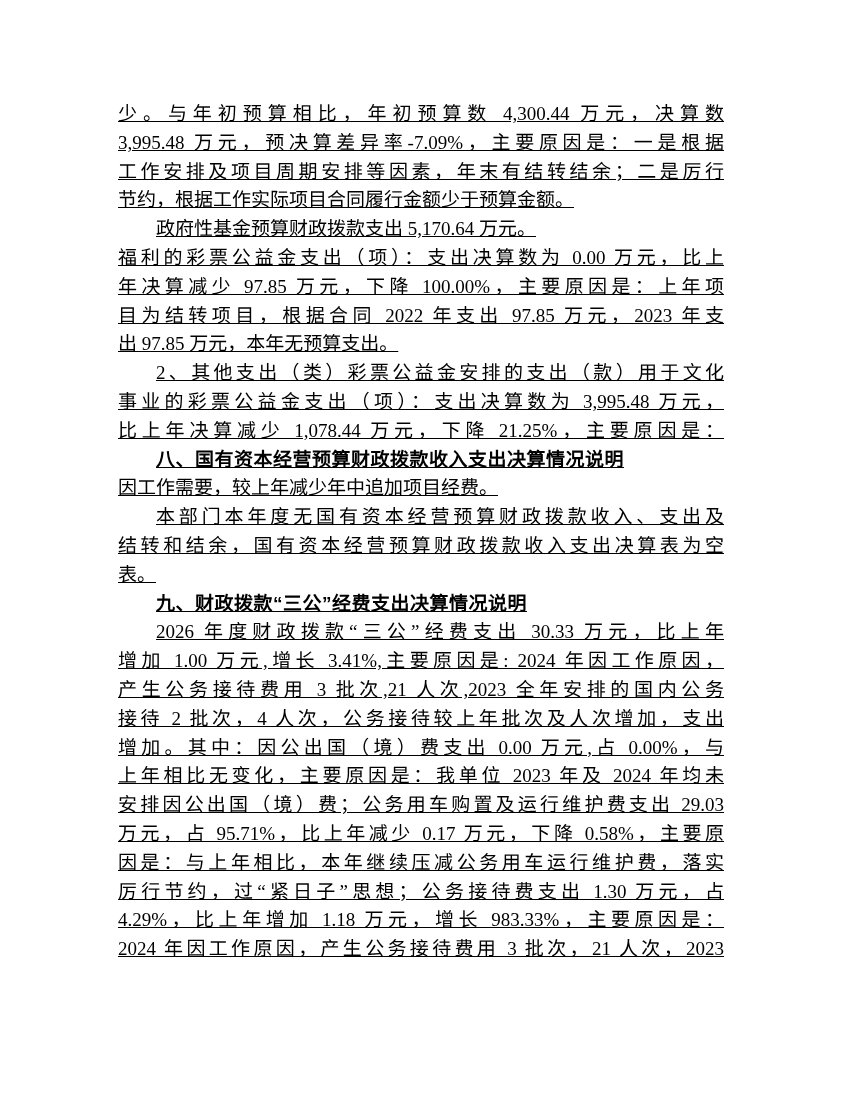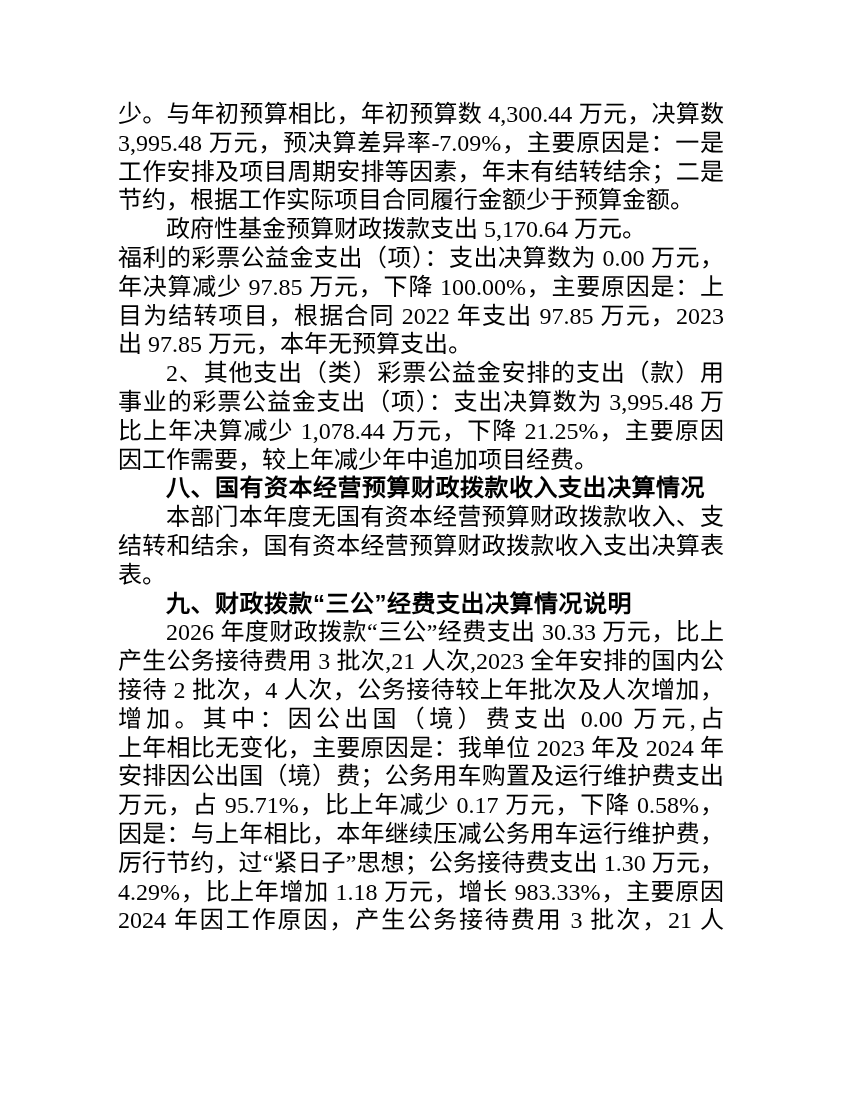--- a/index.html
+++ b/index.html
@@ -16,28 +16,29 @@
     font-family: "Liberation Serif", "DejaVu Serif", serif;
     color: #000000;
   }
   .text-block {
     position: absolute;
     left: 118px;
     top: 100px;
     width: 606px;
   }
   .line {
-    font-size: 24px;
+    font-size: 19px;
     line-height: 28.8px;
     height: 28.8px;
     overflow: hidden;
     text-align: justify;
     text-align-last: justify;
     text-justify: inter-character;
     white-space: normal;
+    text-decoration: underline;
   }
   .line.no-justify {
     text-align: left;
     text-align-last: left;
   }
   .line.indent {
     text-indent: 2em;
   }
   .line.heading {
     font-family: "Liberation Sans", "DejaVu Sans", sans-serif;
@@ -55,27 +56,28 @@
       <div class="line">工作安排及项目周期安排等因素，年末有结转结余；二是厉行</div>
       <div class="line no-justify">节约，根据工作实际项目合同履行金额少于预算金额。</div>
       <div class="line indent no-justify">政府性基金预算财政拨款支出 5,170.64 万元。</div>
       <div class="line">福利的彩票公益金支出（项）：支出决算数为 0.00 万元，比上</div>
       <div class="line">年决算减少 97.85 万元，下降 100.00%，主要原因是：上年项</div>
       <div class="line">目为结转项目，根据合同 2022 年支出 97.85 万元，2023 年支</div>
       <div class="line no-justify">出 97.85 万元，本年无预算支出。</div>
       <div class="line indent">2、其他支出（类）彩票公益金安排的支出（款）用于文化</div>
       <div class="line">事业的彩票公益金支出（项）：支出决算数为 3,995.48 万元，</div>
       <div class="line">比上年决算减少 1,078.44 万元，下降 21.25%，主要原因是：</div>
+      <div class="line indent no-justify heading">八、国有资本经营预算财政拨款收入支出决算情况说明</div>
       <div class="line no-justify">因工作需要，较上年减少年中追加项目经费。</div>
-      <div class="line indent no-justify heading">八、国有资本经营预算财政拨款收入支出决算情况说明</div>
       <div class="line indent">本部门本年度无国有资本经营预算财政拨款收入、支出及</div>
       <div class="line">结转和结余，国有资本经营预算财政拨款收入支出决算表为空</div>
       <div class="line no-justify">表。</div>
       <div class="line indent no-justify heading">九、财政拨款“三公”经费支出决算情况说明</div>
       <div class="line indent">2026 年度财政拨款“三公”经费支出 30.33 万元，比上年</div>
+      <div class="line">增加 1.00 万元,增长 3.41%,主要原因是: 2024 年因工作原因，</div>
       <div class="line">产生公务接待费用 3 批次,21 人次,2023 全年安排的国内公务</div>
       <div class="line">接待 2 批次，4 人次，公务接待较上年批次及人次增加，支出</div>
       <div class="line">增加。其中：因公出国（境）费支出 0.00 万元,占 0.00%，与</div>
       <div class="line">上年相比无变化，主要原因是：我单位 2023 年及 2024 年均未</div>
       <div class="line">安排因公出国（境）费；公务用车购置及运行维护费支出 29.03</div>
       <div class="line">万元，占 95.71%，比上年减少 0.17 万元，下降 0.58%，主要原</div>
       <div class="line">因是：与上年相比，本年继续压减公务用车运行维护费，落实</div>
       <div class="line">厉行节约，过“紧日子”思想；公务接待费支出 1.30 万元，占</div>
       <div class="line">4.29%，比上年增加 1.18 万元，增长 983.33%，主要原因是：</div>
       <div class="line">2024 年因工作原因，产生公务接待费用 3 批次，21 人次，2023</div>

